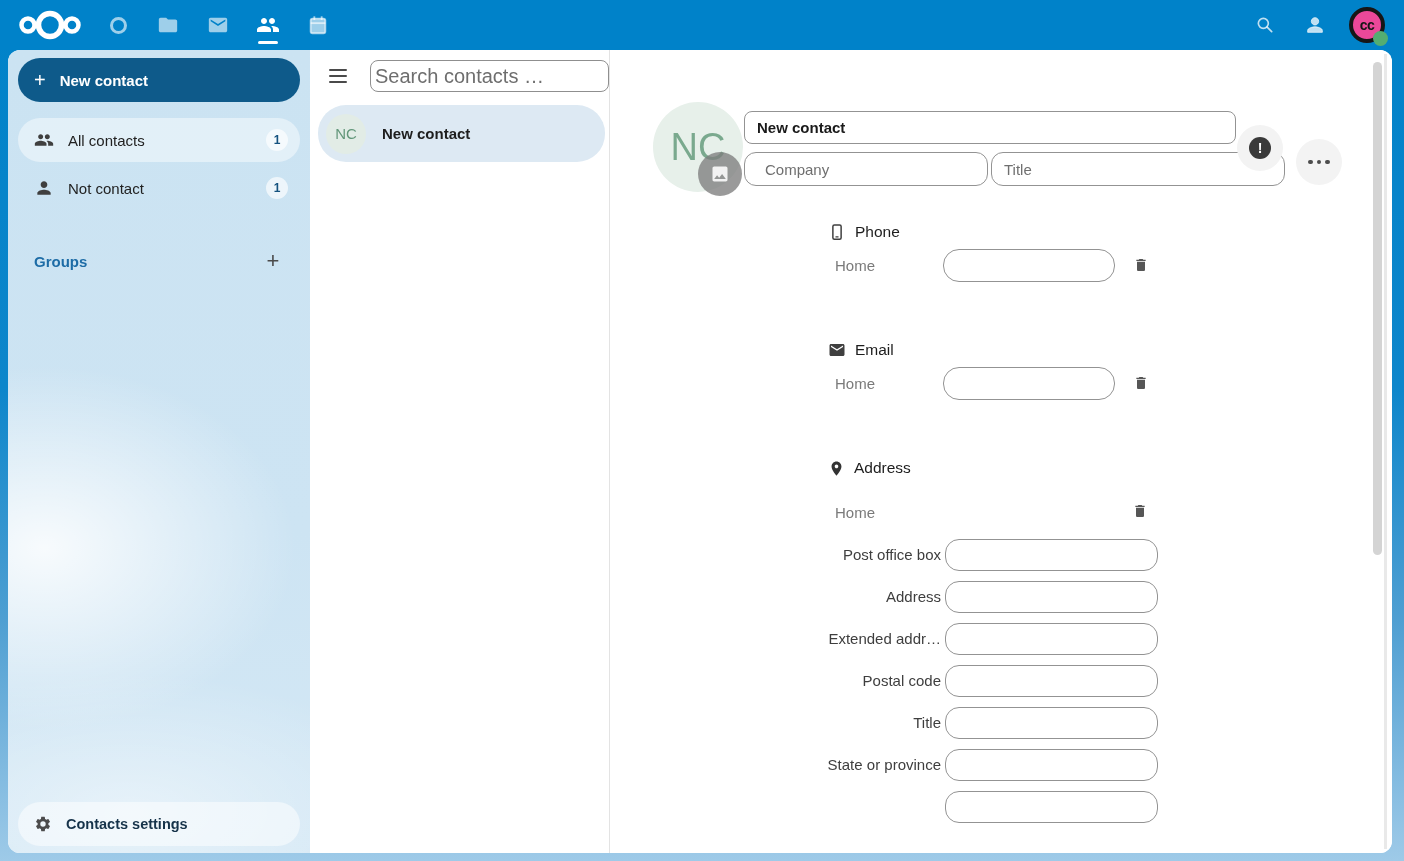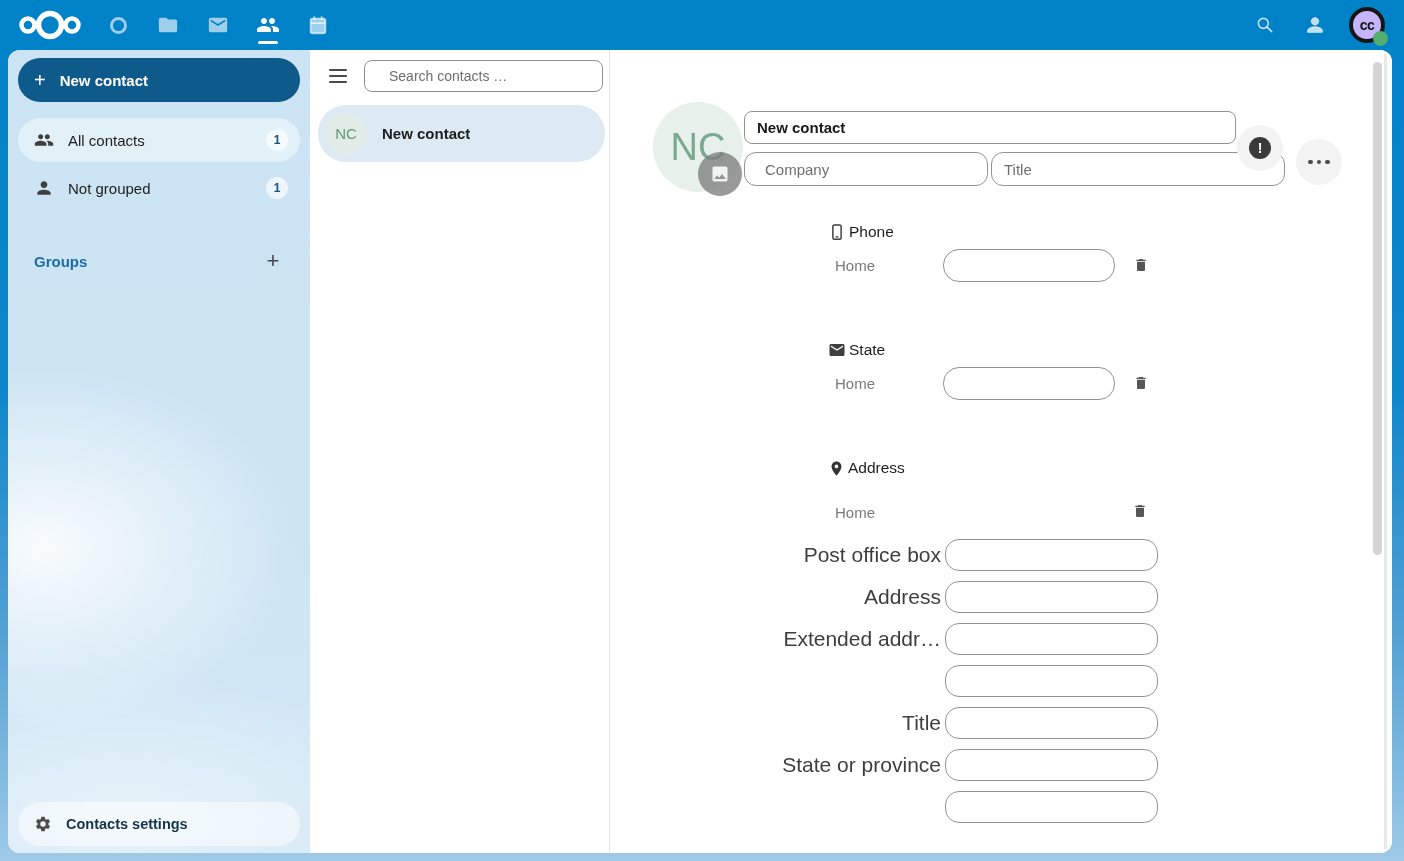--- a/index.html
+++ b/index.html
@@ -11,21 +11,21 @@
   .topbar { position:absolute; left:0; top:0; width:1404px; height:50px; background:#0082c9; }
   .logo { position:absolute; left:18px; top:8px; width:64px; height:34px; cursor:pointer; }
   .appbtn { position:absolute; top:3px; width:44px; height:44px; display:flex; align-items:center; justify-content:center; background:none; border:none; cursor:pointer; }
   .appbtn svg { fill:rgba(255,255,255,0.62); }
   .appbtn.active svg { fill:#ffffff; }
   .appbtn .ring { width:17px; height:17px; border:3px solid rgba(255,255,255,0.62); border-radius:50%; }
   .appbtn .underline { position:absolute; bottom:3px; left:12px; width:20px; height:3px; background:#fff; border-radius:2px; }
   .topbtn { position:absolute; top:3px; width:44px; height:44px; display:flex; align-items:center; justify-content:center; background:none; border:none; cursor:pointer; }
   .topbtn svg { stroke:rgba(255,255,255,0.75); fill:rgba(255,255,255,0.75); }
   .avatar-btn { position:absolute; left:1349px; top:7px; width:36px; height:36px; border:none; background:none; cursor:pointer; }
-  .avatar-cc { width:36px; height:36px; border-radius:50%; background:#c4b5fd; border:4px solid #161616; color:#161616; font-weight:700; font-size:14px; display:flex; align-items:center; justify-content:center; letter-spacing:-0.5px; }
+  .avatar-cc { width:36px; height:36px; border-radius:50%; background:#ec4899; border:4px solid #161616; color:#161616; font-weight:700; font-size:14px; display:flex; align-items:center; justify-content:center; letter-spacing:-0.5px; }
   .status-dot { position:absolute; right:-3px; bottom:-3px; width:15px; height:15px; border-radius:50%; background:#53ad71; }
 
   
   .app-content { position:absolute; left:8px; top:50px; width:1384px; height:803px; background:#ffffff; border-radius:12px; overflow:hidden; }
 
   
   .sidebar { position:absolute; left:0; top:0; width:302px; height:803px;
     background:
       radial-gradient(ellipse 360px 260px at 12% 62%, rgba(255,255,255,0.85), rgba(255,255,255,0) 70%),
       radial-gradient(ellipse 420px 200px at 40% 95%, rgba(255,255,255,0.45), rgba(255,255,255,0) 70%),
@@ -42,21 +42,21 @@
   .groups-title { color:#1d6ca6; font-weight:700; font-size:15px; flex:1; }
   .groups-add { border:none; background:none; color:#4a4a4a; font-size:22px; line-height:1; cursor:pointer; width:30px; height:30px; }
   .settings-item { position:absolute; left:10px; top:752px; width:282px; height:44px; border-radius:22px; background:rgba(255,255,255,0.5); display:flex; align-items:center; gap:14px; padding-left:16px; cursor:pointer; }
   .settings-item svg { fill:#4c4c4c; }
   .settings-item .lbl { color:#16334a; font-weight:700; font-size:14.5px; }
 
   
   .listcol { position:absolute; left:302px; top:0; width:300px; height:803px; background:#fff; border-right:1px solid #e3e3e3; }
   .hamburger { position:absolute; left:14px; top:12px; width:28px; height:28px; border:none; background:none; cursor:pointer; display:flex; flex-direction:column; justify-content:center; gap:4px; align-items:center; }
   .hamburger i { display:block; width:18px; height:2px; background:#4a4a4a; border-radius:1px; }
-  .search-input { position:absolute; left:54px; top:10px; width:239px; height:32px; border:1.5px solid #8f8f8f; border-radius:8px; padding:0 24px; font-size:14px; color:#222; font-family:inherit; outline:none; }
+  .search-input { position:absolute; left:60px; top:10px; width:239px; height:32px; border:1.5px solid #8f8f8f; border-radius:8px; padding:0 4px; font-size:20px; color:#222; font-family:inherit; outline:none; }
   .search-input::placeholder { color:#6e6e6e; }
   .contact-item { position:absolute; left:8px; top:55px; width:287px; height:57px; border-radius:28px; background:#dde9f3; display:flex; align-items:center; gap:16px; padding-left:8px; cursor:pointer; }
   .avatar-sm { width:40px; height:40px; border-radius:50%; background:#e2ece6; color:#63977a; font-size:15px; display:flex; align-items:center; justify-content:center; }
   .contact-item .cname { font-weight:700; font-size:15px; color:#1e1e1e; }
 
   
   .main { position:absolute; left:603px; top:0; width:781px; height:803px; background:#fff; }
   .avatar-big { position:absolute; left:42px; top:52px; width:90px; height:90px; border-radius:50%; background:#e7f0ea; color:#7aa98e; font-size:38px; display:flex; align-items:center; justify-content:center; }
   .photo-btn { position:absolute; left:87px; top:102px; width:44px; height:44px; border-radius:50%; border:none; background:rgba(125,125,125,0.78); display:flex; align-items:center; justify-content:center; cursor:pointer; }
   .photo-btn svg { fill:#f2f2f2; }
@@ -64,29 +64,29 @@
   .inp::placeholder { color:#6f6f6f; }
   .name-input { position:absolute; left:133px; top:61px; width:492px; height:33px; border-radius:8px; font-weight:700; }
   .company-input { position:absolute; left:133px; top:102px; width:244px; height:34px; border-radius:12px;padding-left:20px; }
   .title-input { position:absolute; left:380px; top:102px; width:294px; height:34px; border-radius:12px; }
   .warn-btn { position:absolute; left:626px; top:75px; width:46px; height:46px; border-radius:50%; border:none; background:#f3f3f3; display:flex; align-items:center; justify-content:center; cursor:pointer; }
   .warn-inner { width:22px; height:22px; border-radius:50%; background:#3a3a3a; color:#fff; font-weight:700; font-size:14px; line-height:22px; text-align:center; }
   .warn-inner::after { content:"!"; }
   .dots-btn { position:absolute; left:685px; top:89px; width:46px; height:46px; border-radius:50%; border:none; background:#f3f3f3; display:flex; align-items:center; justify-content:center; gap:4px; cursor:pointer; }
   .dots-btn i { width:4.5px; height:4.5px; border-radius:50%; background:#4c4c4c; display:block; }
 
-  .sec-head { position:absolute; left:217px; height:22px; display:flex; align-items:center; gap:3px; }
+  .sec-head { position:absolute; left:217px; height:22px; display:flex; align-items:center; gap:9px; }
   .sec-head svg { flex:none; }
   .sec-title { font-size:15.5px; font-weight:500; color:#1d1d1d; }
   .type-label { position:absolute; left:224px; width:100px; height:33px; line-height:33px; font-size:15px; color:#7a7a7a; }
   .field-input { position:absolute; left:332px; width:172px; height:33px; border-radius:16px; }
   .trash-btn { position:absolute; width:30px; height:30px; border:none; background:none; cursor:pointer; display:flex; align-items:center; justify-content:center; }
   .trash-btn svg { fill:#565656; }
 
-  .addr-label { position:absolute; left:100px; width:230px; height:32px; line-height:32px; text-align:right; font-size:21px; color:#3e3e3e; }
+  .addr-label { position:absolute; left:100px; width:230px; height:32px; line-height:32px; text-align:right; font-size:15px; color:#3e3e3e; }
   .addr-input { position:absolute; left:334px; width:213px; height:32px; border-radius:14px; }
 
   .scroll-thumb { position:absolute; left:762px; top:12px; width:9px; height:493px; border-radius:5px; background:#d4d4d4; cursor:pointer; }
   .scroll-track { position:absolute; left:773px; top:4px; width:2.5px; height:795px; background:#e9e9e9; }
 </style>
 </head>
 <body>
 
 <div id="screen">
 
@@ -159,21 +159,21 @@
             <path d="M16 11c1.66 0 2.99-1.34 2.99-3S17.66 5 16 5s-3 1.34-3 3 1.34 3 3 3zm-8 0c1.66 0 2.99-1.34 2.99-3S9.66 5 8 5 5 6.34 5 8s1.34 3 3 3zm0 2c-2.33 0-7 1.17-7 3.5V19h14v-2.5C15 14.17 10.33 13 8 13zm8 0c-.29 0-.62.02-.97.05 1.16.84 1.97 1.97 1.97 3.45V19h6v-2.5c0-2.33-4.67-3.5-7-3.5z"></path>
           </svg>
         <span class="lbl">All contacts</span>
         <span class="badge">1</span>
       </div>
 
       <div class="nav-item" style="top:116px">
         <svg width="20" height="20" viewBox="0 0 24 24">
             <path d="M12 12c2.21 0 4-1.79 4-4s-1.79-4-4-4-4 1.79-4 4 1.79 4 4 4zm0 2c-2.67 0-8 1.34-8 4v2h16v-2c0-2.66-5.33-4-8-4z"></path>
           </svg>
-        <span class="lbl">Not grouped</span>
+        <span class="lbl">Not contact</span>
         <span class="badge">1</span>
       </div>
 
       <div class="groups-row">
         <span class="groups-title">Groups</span>
         <button class="groups-add">+</button>
       </div>
 
       <div class="settings-item">
         <svg width="18" height="18" viewBox="0 0 24 24">
@@ -229,21 +229,21 @@
       <button class="trash-btn" style="left:515px; top:200px">
         <svg width="16" height="16" viewBox="0 0 24 24">
             <path d="M6 19c0 1.1.9 2 2 2h8c1.1 0 2-.9 2-2V7H6v12zM19 4h-3.5l-1-1h-5l-1 1H5v2h14V4z"></path>
           </svg>
       </button>
 
       <div class="sec-head" style="top:289px">
         <svg width="18" height="18" viewBox="0 0 24 24" fill="#3f3f3f">
             <path d="M20 4H4c-1.1 0-2 .9-2 2v12c0 1.1.9 2 2 2h16c1.1 0 2-.9 2-2V6c0-1.1-.9-2-2-2zm0 4-8 5-8-5V6l8 5 8-5v2z"></path>
           </svg>
-        <span class="sec-title">State</span>
+        <span class="sec-title">Email</span>
       </div>
       <span class="type-label" style="top:317px">Home</span>
       <input class="inp field-input" style="top: 317px;" type="text" value="">
       <button class="trash-btn" style="left:515px; top:318px">
         <svg width="16" height="16" viewBox="0 0 24 24">
             <path d="M6 19c0 1.1.9 2 2 2h8c1.1 0 2-.9 2-2V7H6v12zM19 4h-3.5l-1-1h-5l-1 1H5v2h14V4z"></path>
           </svg>
       </button>
 
       <div class="sec-head" style="top:407px">
@@ -261,20 +261,21 @@
 
       <span class="addr-label" style="top:489px">Post office box</span>
       <input class="inp addr-input" style="top: 489px;" type="text" value="">
 
       <span class="addr-label" style="top:531px">Address</span>
       <input class="inp addr-input" style="top: 531px;" type="text" value="">
 
       <span class="addr-label" style="top:573px">Extended addr…</span>
       <input class="inp addr-input" style="top: 573px;" type="text" value="">
 
+      <span class="addr-label" style="top:615px">Postal code</span>
       <input class="inp addr-input" style="top: 615px;" type="text" value="">
 
       <span class="addr-label" style="top:657px">Title</span>
       <input class="inp addr-input" style="top: 657px;" type="text" value="">
 
       <span class="addr-label" style="top:699px">State or province</span>
       <input class="inp addr-input" style="top: 699px;" type="text" value="">
 
       <input class="inp addr-input" style="top: 741px;" type="text" value="">
 

